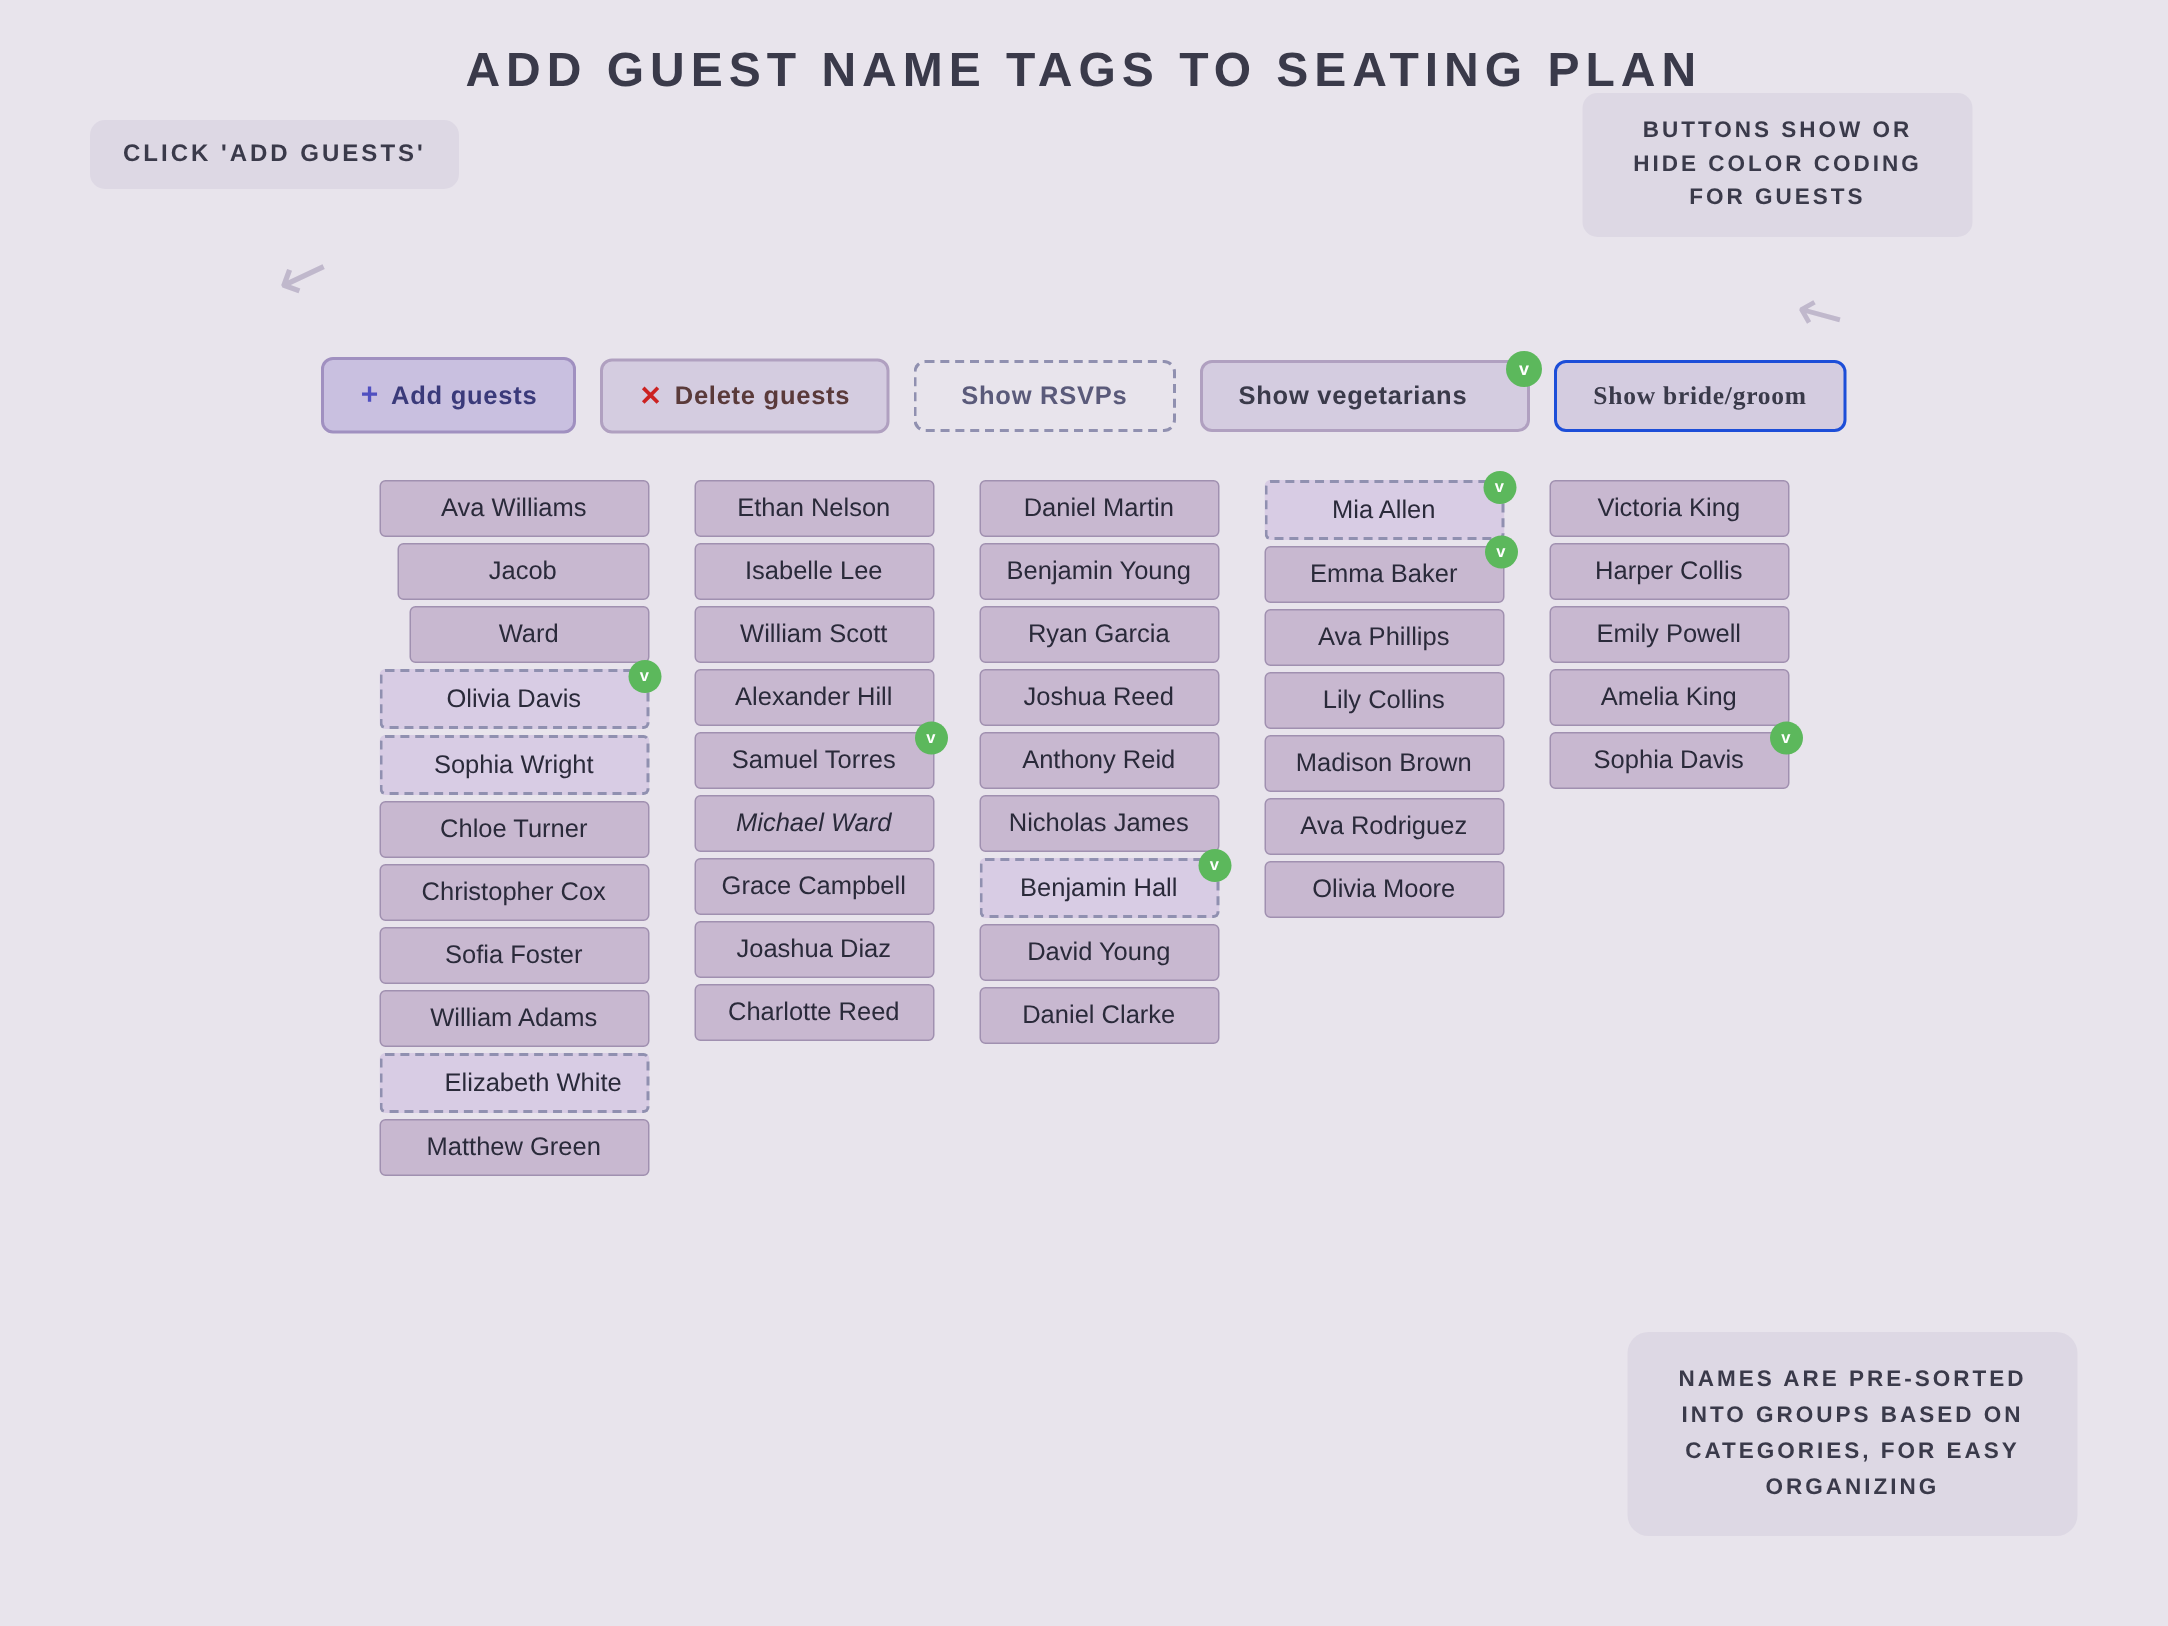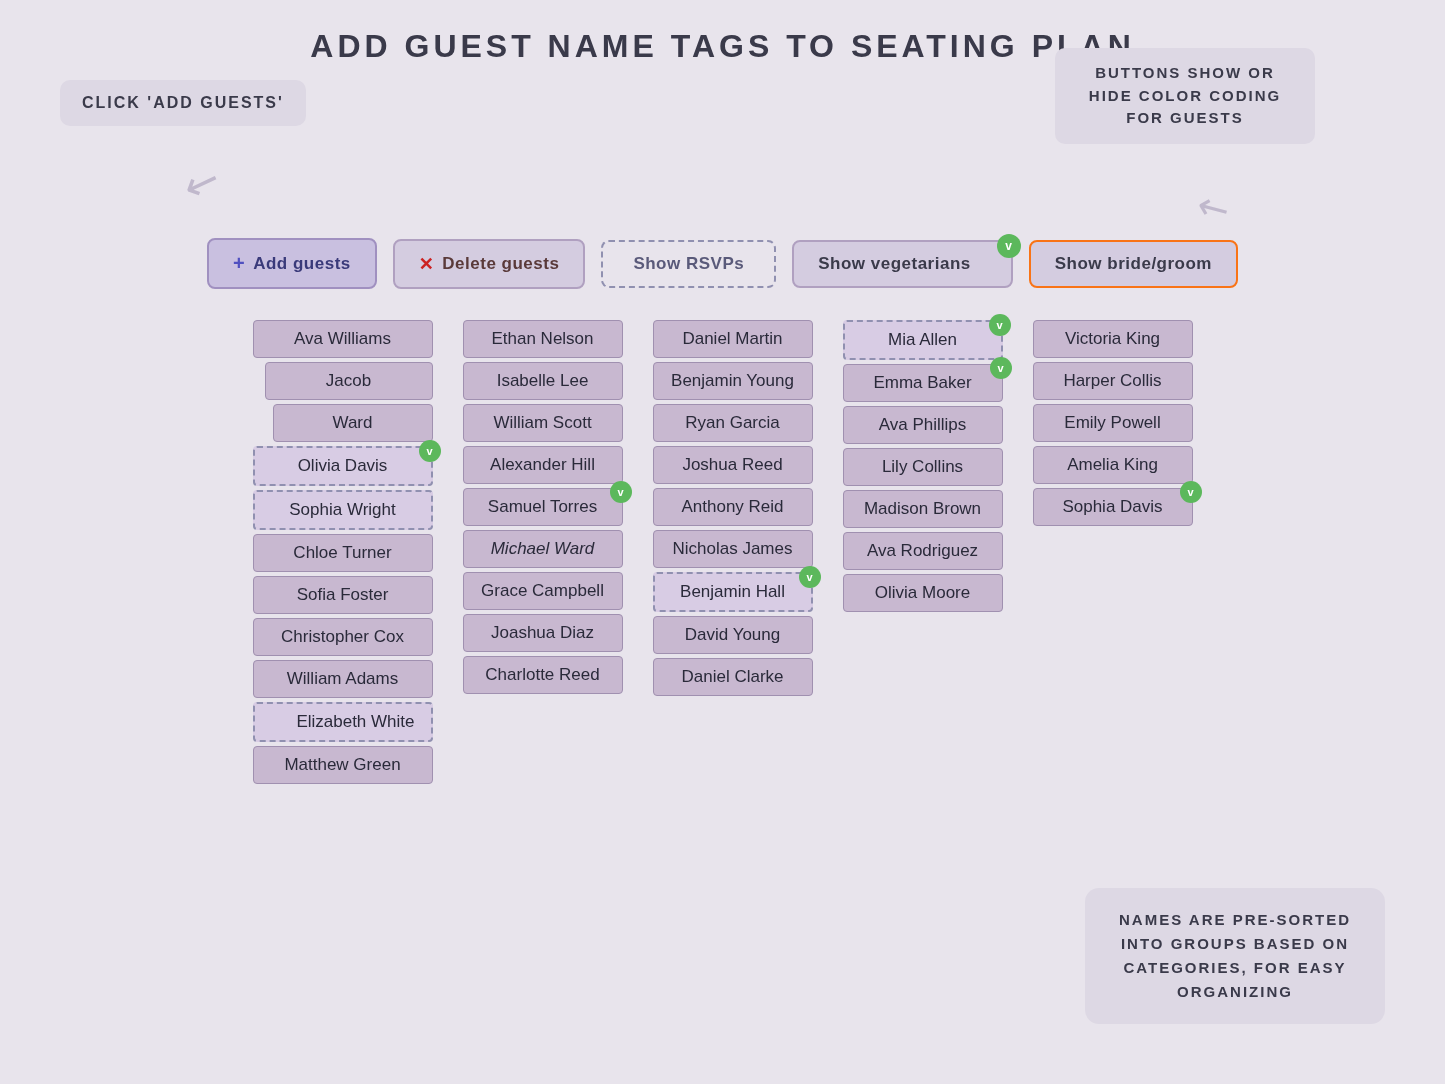--- a/index.html
+++ b/index.html
@@ -32,21 +32,21 @@
       padding: 14px 22px;
       font-size: 16px;
       letter-spacing: 2px;
       font-weight: bold;
       color: #3a3a4a;
       max-width: 280px;
       text-align: center;
     }
     .callout-right {
       position: absolute;
-      top: 48px;
+      top: 62px;
       right: 130px;
       background: #ddd8e4;
       border-radius: 10px;
       padding: 14px 22px;
       font-size: 15px;
       letter-spacing: 2px;
       font-weight: bold;
       color: #3a3a4a;
       max-width: 260px;
       text-align: center;
@@ -112,21 +112,22 @@
     .btn-veg {
       background: #d4cce0;
       color: #3a3a4a;
       border: 2px solid #b0a0c0;
       position: relative;
       padding-right: 40px;
     }
     .btn-bride {
       background: #d4cce0;
       color: #3a3a4a;
-      border: 2px solid #f97316;
+      border: 2px solid #1d4ed8;
+      font-family: Liberation Serif, serif;
     }
     .veg-badge {
       position: absolute;
       right: -10px;
       top: -8px;
       width: 24px;
       height: 24px;
       background: #5cb85c;
       border-radius: 50%;
       display: flex;
@@ -247,22 +248,22 @@
 </div>
 
 <div class="seating-area" id="seating-area">
 <div class="guest-column">
       <div class="name-tag" style="margin-left: 0px;">Ava Williams</div>
       <div class="name-tag" style="margin-left: 12px;">Jacob</div>
       <div class="name-tag" style="margin-left: 20px;">Ward</div>
       <div class="name-tag dashed" style="margin-left: 0px;">Olivia Davis<span class="tag-veg-badge">v</span></div>
       <div class="name-tag dashed" style="margin-left: 0px;">Sophia Wright</div>
       <div class="name-tag" style="margin-left: 0px;">Chloe Turner</div>
+      <div class="name-tag" style="margin-left: 0px;">Christopher Cox</div>
       <div class="name-tag" style="margin-left: 0px;">Sofia Foster</div>
-      <div class="name-tag" style="margin-left: 0px;">Christopher Cox</div>
       <div class="name-tag" style="margin-left: 0px;">William Adams</div>
       <div class="name-tag dashed" style="margin-left: 0px; text-align: right;">Elizabeth White</div>
       <div class="name-tag" style="margin-left: 0px;">Matthew Green</div>
     </div>
     <div class="guest-column">
       <div class="name-tag" style="margin-left: 0px;">Ethan Nelson</div>
       <div class="name-tag" style="margin-left: 0px;">Isabelle Lee</div>
       <div class="name-tag" style="margin-left: 0px;">William Scott</div>
       <div class="name-tag" style="margin-left: 0px;">Alexander Hill</div>
       <div class="name-tag" style="margin-left: 0px;">Samuel Torres<span class="tag-veg-badge">v</span></div>

